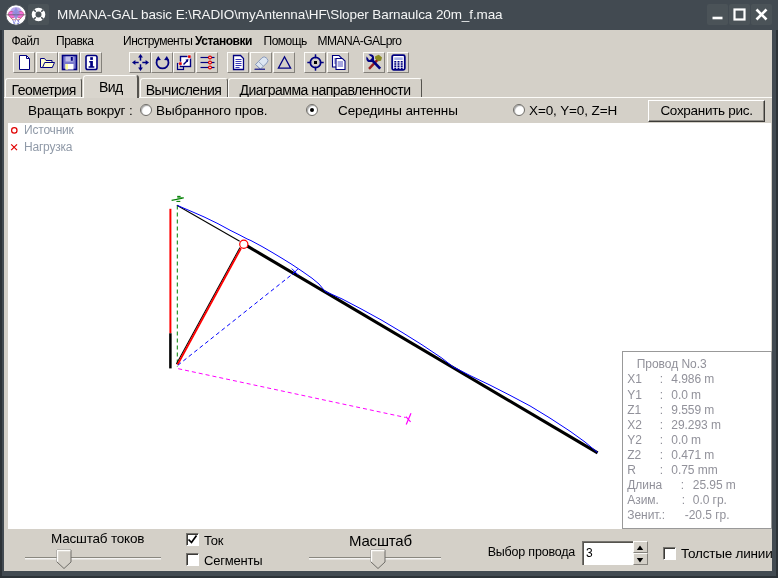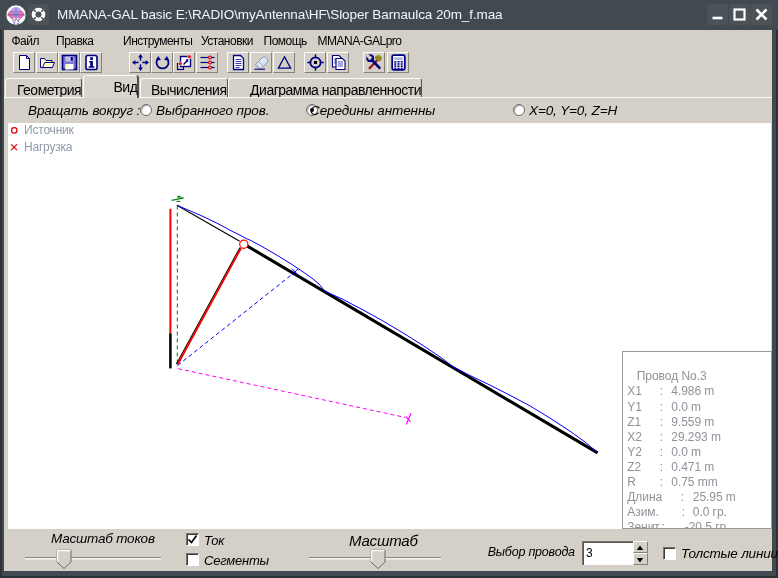--- a/index.html
+++ b/index.html
@@ -13,38 +13,38 @@
 #menubar{position:absolute;left:4px;top:30px;width:768px;height:20px;background:#d4d0c8;}
 .mi{position:absolute;top:3.5px;font-size:12px;letter-spacing:-0.5px;color:#000;}
 #toolbar{position:absolute;left:4px;top:50px;width:768px;height:25px;background:#d4d0c8;}
 .tb{position:absolute;top:1.5px;width:22px;height:21px;background:#d4d0c8;
  border-top:1px solid #fcfbf8;border-left:1px solid #fcfbf8;
  border-right:1px solid #84817b;border-bottom:1px solid #84817b;}
 .tb svg{position:absolute;left:2px;top:1.5px;}
 #tabstrip{position:absolute;left:4px;top:75px;width:768px;height:23px;background:#d4d0c8;}
 .tab{position:absolute;top:3px;height:20px;background:#d4d0c8;font-size:14px;letter-spacing:-0.5px;color:#000;
  border-top:1px solid #fcfbf8;border-left:1px solid #fcfbf8;border-right:1px solid #55534e;
- border-radius:3px 3px 0 0;text-align:right;padding-top:3px;}
+ border-radius:3px 3px 0 0;text-align:center;padding-top:3px;}
 .tabact{top:0px;height:23px;background:#d9d5cd;z-index:3;border-bottom:none;
  box-shadow:1px 0 0 #55534e;}
 #tabline{position:absolute;left:4px;top:97px;width:768px;height:1px;background:#fcfbf8;}
 #optrow{position:absolute;left:4px;top:98px;width:768px;height:25px;background:#d4d0c8;}
-.lbl{position:absolute;font-size:13.5px;letter-spacing:-0.1px;color:#000;white-space:nowrap;font-style:italic;}
+.lbl{position:absolute;font-size:13.5px;letter-spacing:-0.1px;color:#000;white-space:nowrap;}
 .radio{position:absolute;width:12px;height:12px;border-radius:50%;background:#fff;
  border:1px solid #6e6c67;box-shadow:inset 1px 1px 1px rgba(0,0,0,.35);}
 .radio.sel::after{content:"";position:absolute;left:3px;top:3px;width:4px;height:4px;border-radius:50%;background:#000;}
 #savebtn{position:absolute;left:644px;top:1.5px;width:117px;height:22px;background:#d4d0c8;
  border-top:1px solid #fff;border-left:1px solid #fff;border-right:1px solid #3c3b38;border-bottom:1px solid #3c3b38;
  box-shadow:inset -1px -1px 0 #8e8b85;font-size:13.5px;letter-spacing:-0.3px;text-align:center;padding-top:2.5px;color:#000;}
 #canvasArea{position:absolute;left:8px;top:123px;width:763px;height:406px;background:#fff;}
 .gtxt{position:absolute;font-size:12px;color:#909aa8;letter-spacing:-0.2px;white-space:nowrap;}
 #infobox{position:absolute;left:613.8px;top:228.4px;width:150px;height:178px;border:1px solid #999;
  background:#fff;font-size:12px;letter-spacing:-0.05px;color:#91919a;padding-top:5px;overflow:hidden;}
 #infobox .row{position:relative;height:15.1px;}
-#infobox .row span{position:absolute;left:4.5px;white-space:nowrap;margin-top:12px;}
+#infobox .row span{position:absolute;left:4.5px;white-space:nowrap;}
 #infobox .row .c{left:37px;}
 #infobox .row .v{left:48.5px;}
 #botpanel{position:absolute;left:4px;top:529px;width:768px;height:42px;background:#d4d0c8;font-size:12.5px;}
 #botpanel .lbl{font-size:13px;letter-spacing:-0.2px;}
 .cb{position:absolute;width:13px;height:13px;background:#fff;border-top:1px solid #76746f;border-left:1px solid #76746f;
  border-right:1px solid #fff;border-bottom:1px solid #fff;box-shadow:inset 1px 1px 0 #3c3b38;}
 #spin{position:absolute;left:578px;top:12px;width:51px;height:24px;background:#fff;
  border-top:1px solid #76746f;border-left:1px solid #76746f;box-shadow:inset 1px 1px 0 #55534e;
  font-size:12px;color:#000;padding:4px 0 0 3px;}
 .sbtn{position:absolute;left:629px;width:15px;height:12px;background:#d4d0c8;
@@ -87,21 +87,21 @@
             <line x1="5.5" y1="5.5" x2="15.5" y2="15.5"></line>
             <line x1="15.5" y1="5.5" x2="5.5" y2="15.5"></line>
           </g>
         </svg></div>
  </div>
  <div id="client"></div>
  <div id="menubar">
   <div class="mi" style="left:7.5px;">Файл</div>
   <div class="mi" style="left:52px;">Правка</div>
   <div class="mi" style="left:107px;margin-left:12px;">Инструменты</div>
-  <div class="mi" style="left:197px;">Установки</div>
+  <div class="mi" style="left:191px;font-weight:bold;">Установки</div>
   <div class="mi" style="left:259.5px;">Помощь</div>
   <div class="mi" style="left:313.5px;">MMANA-GALpro</div>
  </div>
  <div id="toolbar">
   <div class="tb" style="left:9.3px">
         <svg width="17" height="17" viewBox="0 0 17 17">
           <path d="M3.5 1.5h7l3 3v11h-10z" fill="#fff" stroke="#000080"></path>
           <path d="M10.5 1.5v3h3" fill="none" stroke="#000080"></path>
         </svg>
       </div>
@@ -267,23 +267,24 @@
   <div class="tab tabact" style="left:79.3px;width:55px;">Вид</div>
   <div class="tab" style="left:135.5px;width:88px;">Вычисления</div>
   <div class="tab" style="left:224px;width:194px;">Диаграмма направленности</div>
  </div>
  <div id="tabline"></div>
  <div id="optrow">
   <div class="lbl" style="left:24px;top:5px;">Вращать вокруг :</div>
   <div class="radio" style="left:136px;top:5.5px;"></div>
   <div class="lbl" style="left:152px;top:5px;">Выбранного пров.</div>
   <div class="radio sel" style="left:302px;top:5.5px;"></div>
-  <div class="lbl" style="left:306px;top:5px;">Середины антенны</div>
+  <div class="lbl" style="left:334px;top:5px;">Середины антенны</div>
   <div class="radio" style="left:509px;top:5.5px;"></div>
   <div class="lbl" style="left:525px;top:5px;">X=0, Y=0, Z=H</div>
+  <div id="savebtn">Сохранить рис.</div>
  </div>
  <div id="canvasArea">
   <svg class="abs" style="left:0;top:0" width="763" height="406" viewBox="8 123 763 406">
    <circle cx="14.3" cy="130.4" r="2.7" fill="none" stroke="#e00000" stroke-width="1.2"></circle>
    <g stroke="#e00000" stroke-width="1.2">
           <line x1="11.2" y1="144.4" x2="17" y2="150.2"></line>
           <line x1="17" y1="144.4" x2="11.2" y2="150.2"></line>
         </g>
    <line x1="177.3" y1="205.5" x2="177.3" y2="367" stroke="#008000" stroke-dasharray="4 3"></line>
    <g stroke="#008000" stroke-width="1.1" fill="none">

